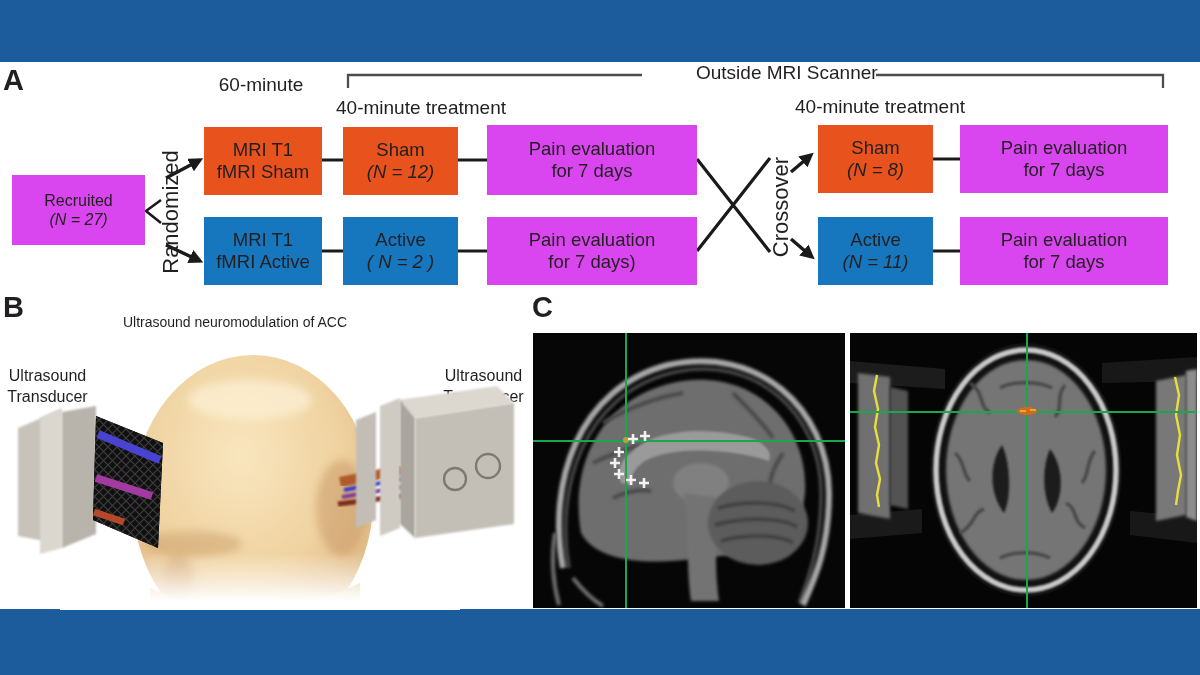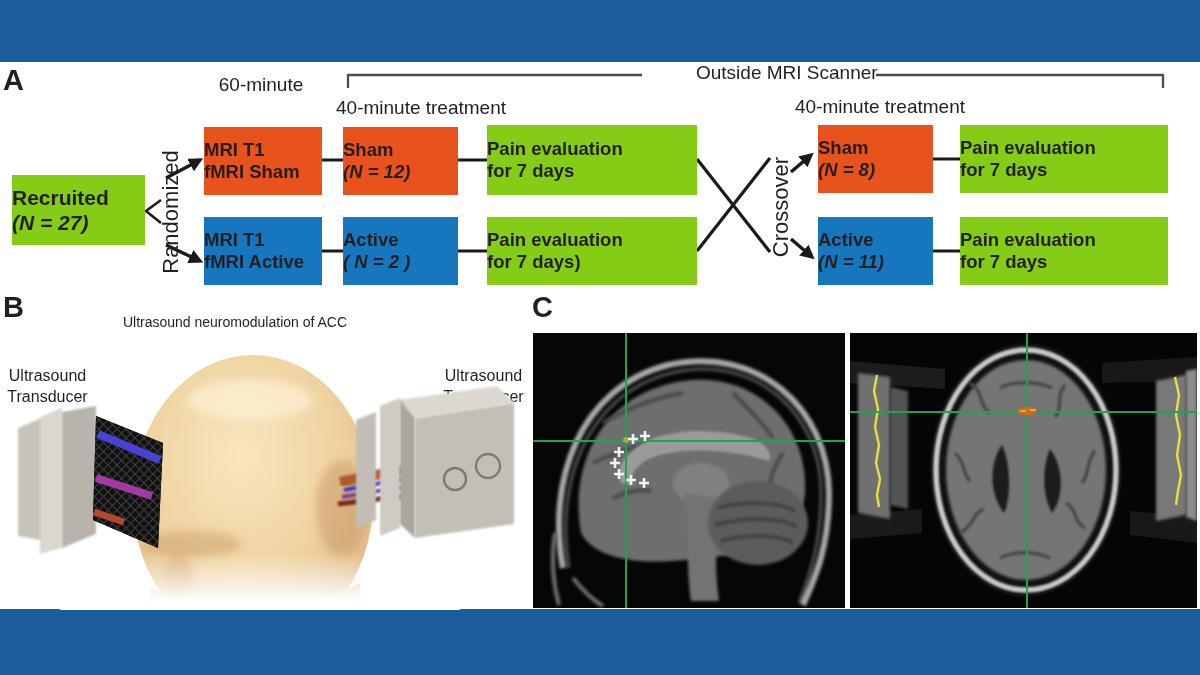--- a/index.html
+++ b/index.html
@@ -2,26 +2,26 @@
 <html><head>
 <meta charset="utf-8">
 <style>
   html,body{margin:0;padding:0;background:#fff;}
   .stage{position:relative;width:1200px;height:675px;background:#ffffff;overflow:hidden;
          font-family:"Liberation Sans",sans-serif;color:#231f20;}
   .band{position:absolute;left:0;width:1200px;background:#1d5c9c;}
   .band-top{top:0;height:62px;}
   .band-bottom{top:609px;height:66px;}
   .plabel{position:absolute;font-size:29px;font-weight:bold;line-height:1;}
-  .fbox{position:absolute;display:flex;flex-direction:column;align-items:flex-start;justify-content:center;
-        text-align:center;font-size:18.5px;line-height:1.2;font-weight:bold;}
+  .fbox{position:absolute;display:flex;flex-direction:column;align-items:center;justify-content:center;
+        text-align:center;font-size:18.5px;line-height:1.2;}
   .fbox span{display:block;white-space:nowrap;}
   .orange{background:#e8521d;}
   .blue{background:#1677be;}
-  .grayb{background:#84cc16;}
+  .grayb{background:#d946ef;}
   .hdr{position:absolute;font-size:19px;white-space:nowrap;line-height:1.25;}
   .hdr.center{text-align:center;}
   .rot{position:absolute;transform:translate(-50%,-50%) rotate(-90deg);transform-origin:center;
        white-space:nowrap;font-size:22px;}
   .it{font-style:italic;}
   .lines{position:absolute;left:0;top:0;pointer-events:none;}
   .scene{position:absolute;}
 </style>
 </head>
 <body>
@@ -55,21 +55,21 @@
 
   <div class="plabel" style="left:3px;top:66px;">A</div>
 
   <div class="hdr center" style="left:186px;top:73px;width:150px;text-align:center;">
     <span style="display:block">60-minute</span>
   </div>
   <div class="hdr" style="left:336px;top:96px;">40-minute treatment</div>
   <div class="hdr" style="left:664px;top:61px;margin-left:32px;">Outside MRI Scanner</div>
   <div class="hdr" style="left:795px;top:95px;">40-minute treatment</div>
 
-  <div class="fbox grayb" style="left:12px;top:175px;width:133px;height:70px;font-size:21px;">
+  <div class="fbox grayb" style="left:12px;top:175px;width:133px;height:70px;font-size:16px;">
     <span>Recruited</span>
     <span class="it">(N = 27)</span>
   </div>
 
   <div class="rot" style="left:171px;top:212px;">Randomized</div>
   <div class="rot" style="left:781px;top:207px;">Crossover</div>
 
   <div class="fbox orange" style="left:204px;top:127px;width:118px;height:68px;">
     <span>MRI T1</span>
     <span>fMRI Sham</span>

